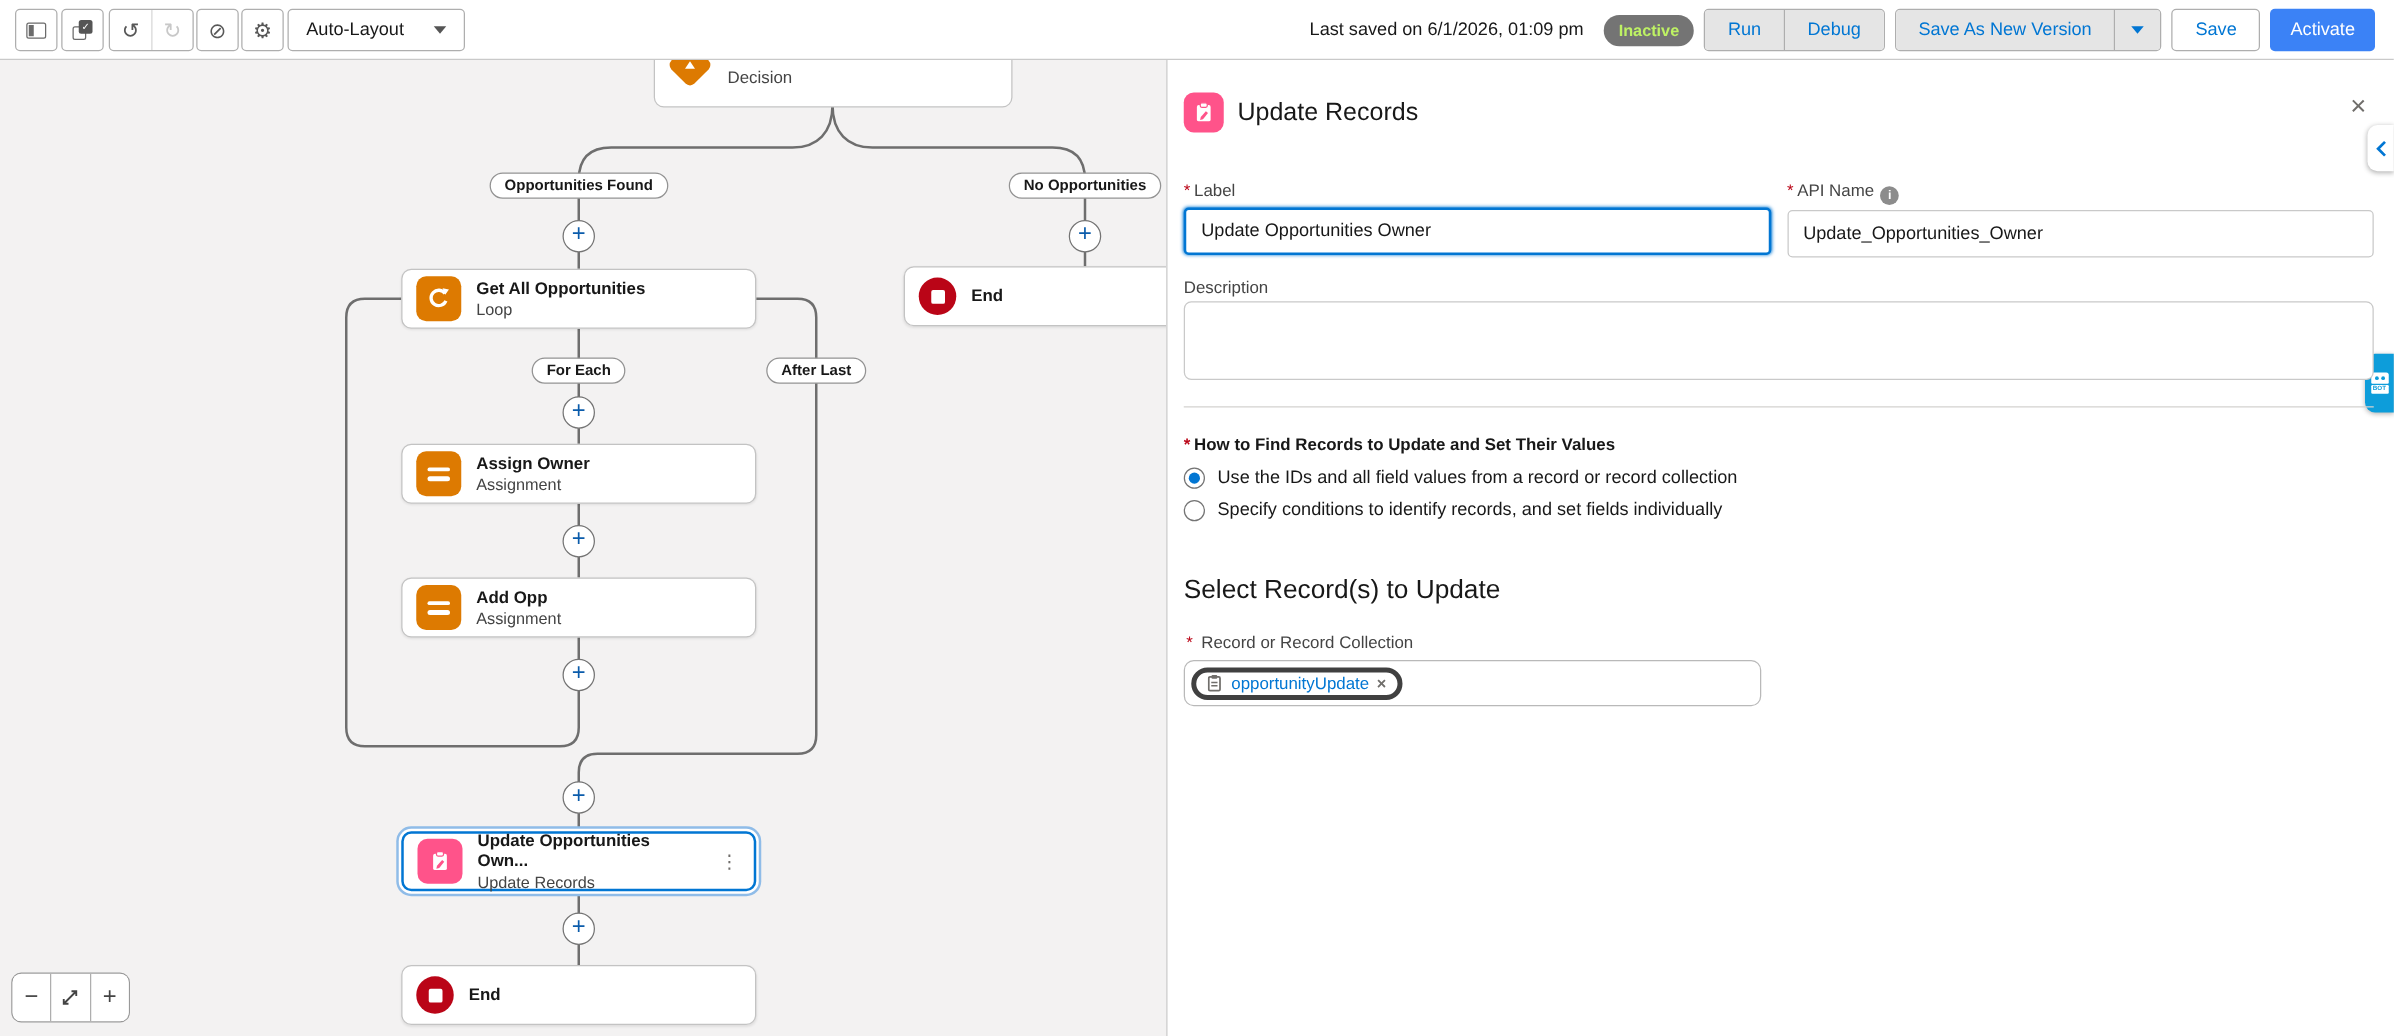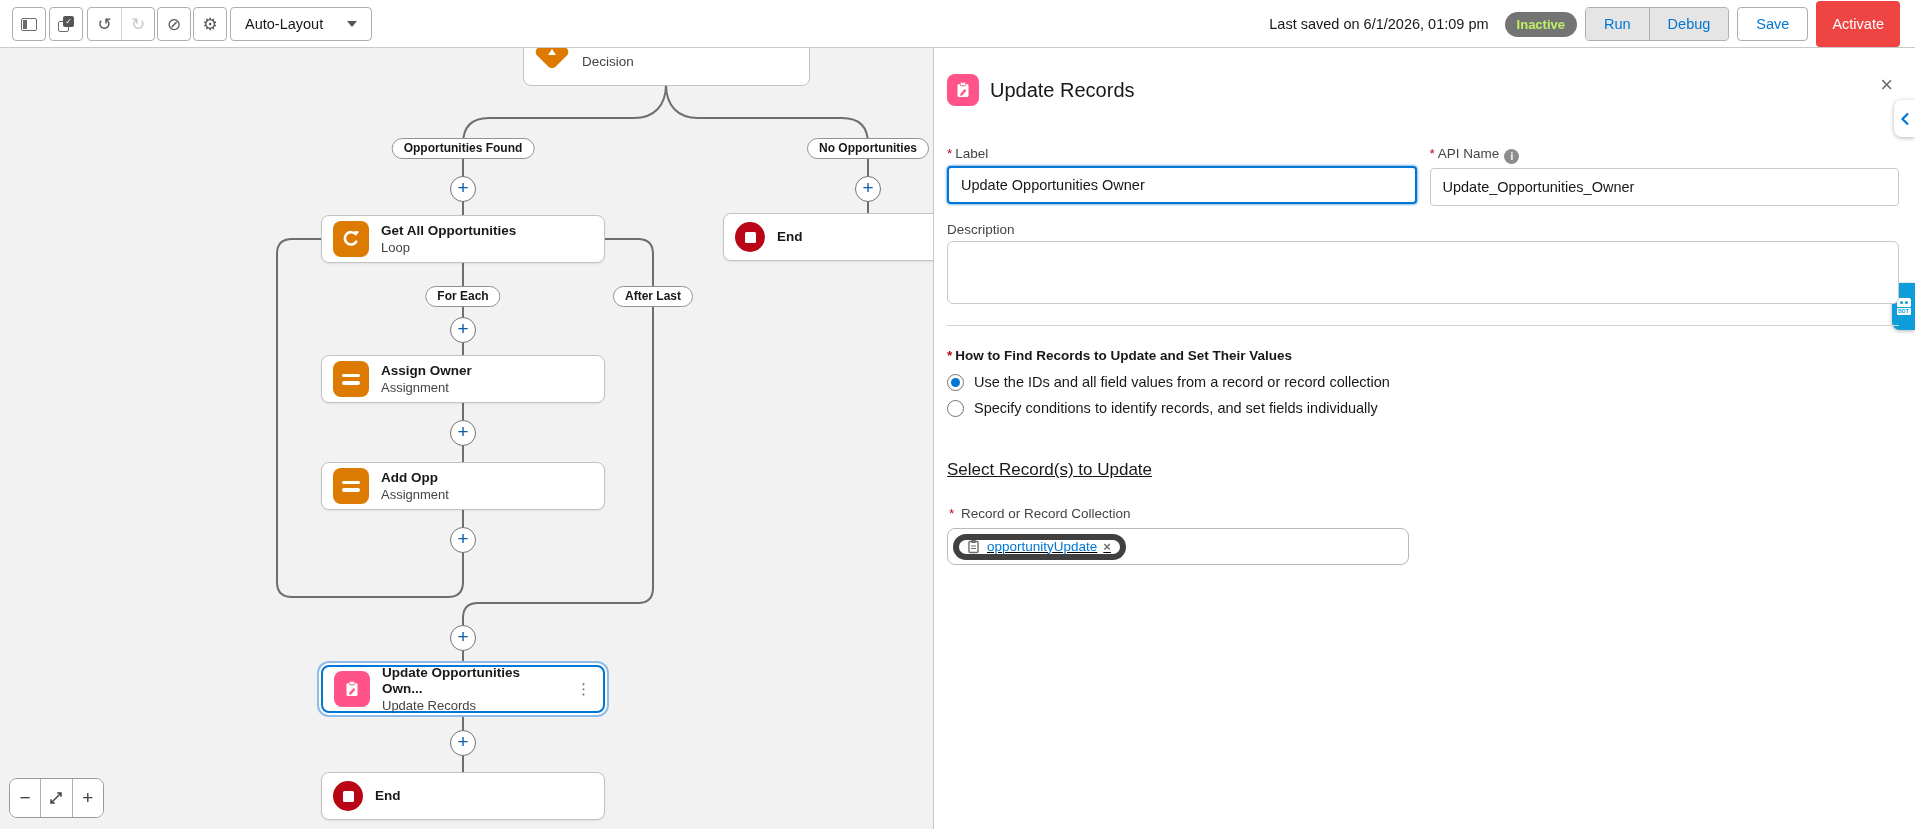--- a/index.html
+++ b/index.html
@@ -29,21 +29,21 @@
   .tb-right { position:absolute; right:15px; top:0; height:48px; display:flex; align-items:center; gap:8px; }
   .lastsaved { font-size:14.5px; color:#181818; margin-right:8px; }
   .pill-status { background:#747474; color:#bef264; font-size:13px; font-weight:bold;
     border-radius:13px; padding:5px 12px; }
   .btn-blue { height:34px; background:#fff; border:1px solid #aeaeae; border-radius:4px;
     color:#0176d3; font-size:14.5px; display:flex; align-items:center; padding:0 18px; cursor:pointer; }
   .btn-group { display:flex; height:34px; border:1px solid #aeaeae; border-radius:4px; overflow:hidden; }
   .btn-group .seg { display:flex; align-items:center; padding:0 18px; color:#0176d3; font-size:14.5px; background:#e5e5e5; cursor:pointer; }
   .btn-group .seg + .seg { border-left:1px solid #aeaeae; }
   .btn-group .seg.arrow { padding:0 13px; }
-  .btn-disabled { height:46px; background:#ef4444; border:none; border-radius:4px;
+  .btn-disabled { height:34px; background:#3b82f6; border:none; border-radius:4px;
     color:#fff; font-size:14.5px; display:flex; align-items:center; padding:0 16px; }
 
   
   .canvas { position:absolute; left:0; top:48px; width:933px; height:781px;
     background:#f3f2f2; overflow:hidden; }
   .wires { position:absolute; left:0; top:0; }
   .node { position:absolute; width:284px; height:48px; background:#fff;
     border:1px solid #c3c3c3; border-radius:8px; display:flex; align-items:center;
     gap:12px; padding-left:11px; box-shadow:0 1px 2px rgba(0,0,0,.08); cursor:pointer; }
   .node .ic { width:36px; height:36px; border-radius:8px; flex:none;
@@ -114,27 +114,27 @@
     border:1px solid #c9c9c9; border-radius:6px; resize:none; background:#fff; }
   .divider { position:absolute; left:13px; right:16px; top:277px; border-top:1px solid #d4d2d0; }
   .howto-h { position:absolute; left:13px; top:300px; font-size:13.5px; font-weight:bold; color:#181818; }
   .radio-row { position:absolute; left:13px; display:flex; align-items:flex-start; gap:10px; }
   .r1 { top:326px; } .r2 { top:352px; }
   .radio { width:17px; height:17px; border-radius:50%; border:1px solid #747474; background:#fff;
     position:relative; flex:none; cursor:pointer; }
   .radio.checked::after { content:""; position:absolute; left:3px; top:3px; width:9px; height:9px;
     border-radius:50%; background:#0176d3; }
   .radio-lbl { font-size:14.5px; color:#181818; }
-  .sel-h { position:absolute; left:13px; top:412px; font-size:17px; color:#181818;text-decoration:underline; }
+  .sel-h { position:absolute; left:13px; top:412px; font-size:21px; color:#181818; }
   .rec-lbl { position:absolute; left:15px; top:458px; }
   .combobox { position:absolute; left:13px; top:480px; width:462px; height:37px;
     border:1px solid #b9b9b9; border-radius:8px; background:#fff; display:flex;
     align-items:center; padding-left:5px; cursor:text; }
-  .pill { display:inline-flex; align-items:flex-end; gap:6px; height:26px; padding:0 9px;
-    border:6px solid #404040; border-radius:13px; background:#fff;text-decoration:underline; }
+  .pill { display:inline-flex; align-items:center; gap:6px; height:26px; padding:0 9px;
+    border:4px solid #404040; border-radius:13px; background:#fff; }
   .pill .pval { color:#0176d3; font-size:13.5px; }
   .pill .px { color:#706e6b; font-size:13px; font-weight:bold; cursor:pointer; }
   .note { position:absolute; left:13px; top:545px; font-size:14.5px; color:#181818; }
   .note .info-i { background:#706e6b; }
 </style>
 </head>
 <body>
 
 <div class="toolbar">
   <div class="tbtn sq" style="left:12px">
@@ -164,20 +164,26 @@
     <span class="lbl">Auto-Layout</span>
     <span class="caret"></span>
   </div>
 
   <div class="tb-right">
     <span class="lastsaved">Last saved on 6/1/2026, 01:09 pm</span>
     <span class="pill-status">Inactive</span>
     <div class="btn-group">
       <span class="seg">Run</span>
       <span class="seg">Debug</span>
+    </div>
+    <div class="btn-group">
+      <span class="seg">Save As New Version</span>
+      <span class="seg arrow">
+          <span class="caret" style="border-top-color:#0176d3"></span>
+        </span>
     </div>
     <button class="btn-blue">Save</button>
     <button class="btn-disabled">Activate</button>
   </div>
 </div>
 
 <div class="canvas">
   <svg class="wires" width="933" height="781">
     <g fill="none" stroke="#6e6e6e" stroke-width="2">
       <path d="M666,36 C666,58 654,70 634,70 L489,70 Q463,70 463,96 L463,167"></path>

